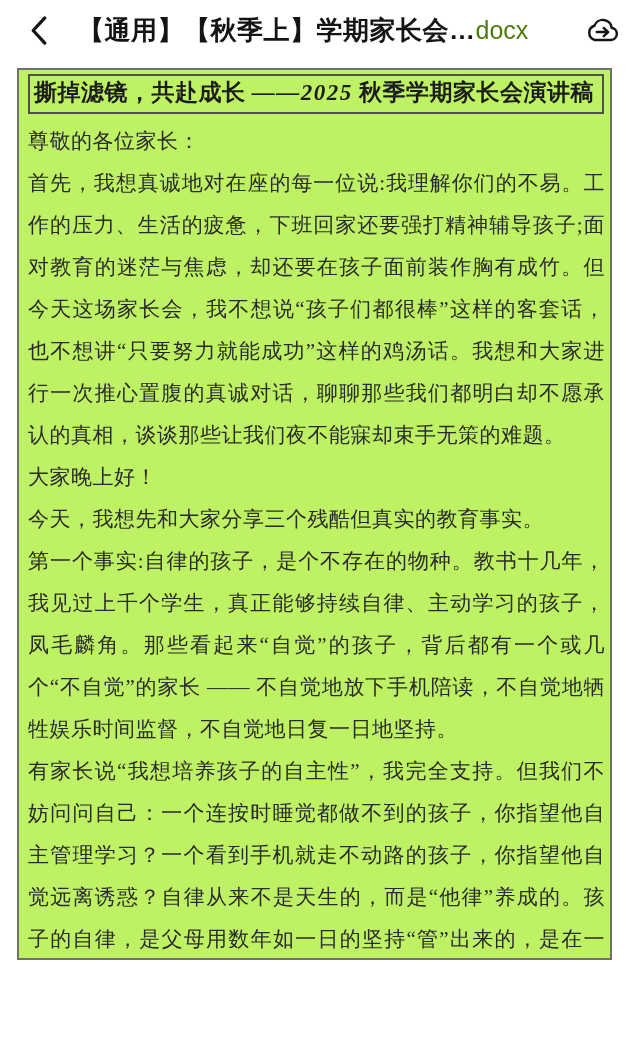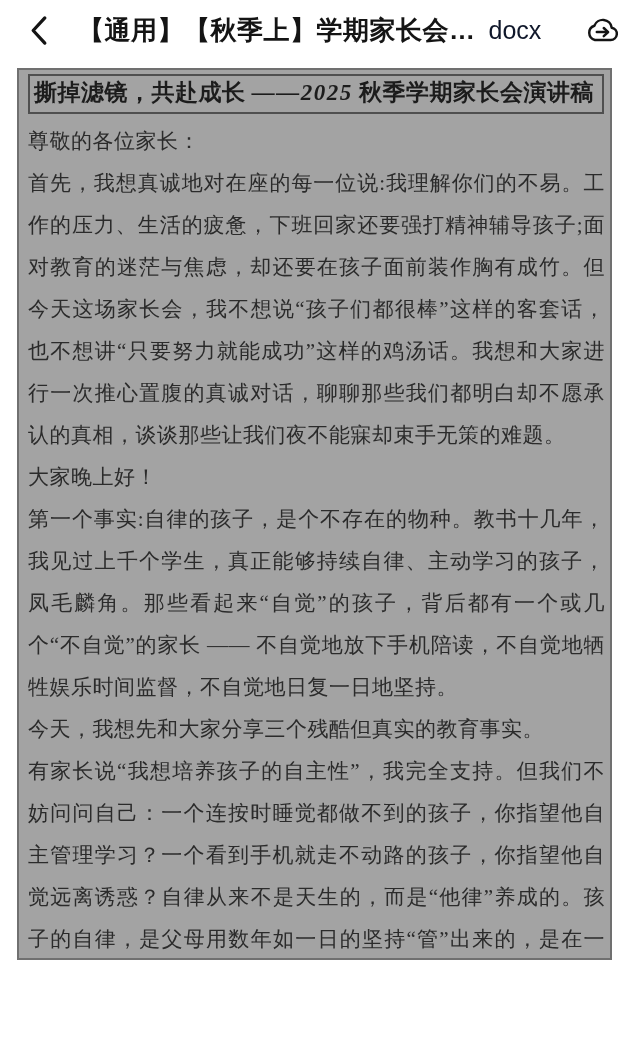--- a/index.html
+++ b/index.html
@@ -23,37 +23,37 @@
   .iconbtn {
     background: none; border: none; padding: 0;
     width: 38px; height: 38px;
     display: flex; align-items: center; justify-content: center;
     cursor: pointer; flex: 0 0 auto;
   }
   .back-svg { width: 20px; height: 31px; }
   .share-svg { width: 44px; height: 34px; }
   .doc-name {
     flex: 1 1 auto; min-width: 0;
-    display: flex; align-items: center; gap: 13px;
+    display: flex; align-items: center; gap: 0;
     margin: 0 10px 0 20px;
   }
   .doc-name-text {
     font-size: 26px; font-weight: 600; color: #141414;
     white-space: nowrap; overflow: hidden;
     letter-spacing: 0.5px;
   }
-  .doc-ext { font-size: 25px; color: #0f172a; flex: 0 0 auto; }
+  .doc-ext { font-size: 25px; color: #4d7c0f; flex: 0 0 auto; }
 
   
   .page-area { position: relative; width: 640px; height: 988px; }
   .page-frame {
     position: absolute; left: 17px; top: 14px;
     width: 595px; height: 892px;
     border: 2px solid #707070;
-    background: #a3a3a3;
+    background: #bef264;
     padding: 4px 5px 0 9px;
     overflow: hidden;
   }
   .heading-box {
     display: inline-block; max-width: 100%;
     border: 2px solid #4f4f4f;
     padding: 3px 8px 5px 4px;
     font-weight: bold; font-size: 23px; line-height: 28px;
     color: #1c1c1c; letter-spacing: 0.5px;
     white-space: nowrap; overflow: hidden;
@@ -98,21 +98,21 @@
     <div class="page-frame">
 
       <div class="heading-box">
         <span>撕掉滤镜，共赴成长 </span><span class="heading-year">——2025</span><span> 秋季学期家长会演讲稿</span>
       </div>
 
       <div class="doc-body">
         <p class="para">尊敬的各位家长：</p>
         <p class="para">首先，我想真诚地对在座的每一位说:我理解你们的不易。工作的压力、生活的疲惫，下班回家还要强打精神辅导孩子;面对教育的迷茫与焦虑，却还要在孩子面前装作胸有成竹。但今天这场家长会，我不想说“孩子们都很棒”这样的客套话，也不想讲“只要努力就能成功”这样的鸡汤话。我想和大家进行一次推心置腹的真诚对话，聊聊那些我们都明白却不愿承认的真相，谈谈那些让我们夜不能寐却束手无策的难题。</p>
         <p class="para">大家晚上好！</p>
+        <p class="para">今天，我想先和大家分享三个残酷但真实的教育事实。</p>
         <p class="para">第一个事实:自律的孩子，是个不存在的物种。教书十几年，我见过上千个学生，真正能够持续自律、主动学习的孩子，凤毛麟角。那些看起来“自觉”的孩子，背后都有一个或几个“不自觉”的家长 —— 不自觉地放下手机陪读，不自觉地牺牲娱乐时间监督，不自觉地日复一日地坚持。</p>
-        <p class="para">今天，我想先和大家分享三个残酷但真实的教育事实。</p>
         <p class="para">有家长说“我想培养孩子的自主性”，我完全支持。但我们不妨问问自己：一个连按时睡觉都做不到的孩子，你指望他自主管理学习？一个看到手机就走不动路的孩子，你指望他自觉远离诱惑？自律从来不是天生的，而是“他律”养成的。孩子的自律，是父母用数年如一日的坚持“管”出来的，是在一次次的提醒、监督和引导中慢慢形成的习惯。</p>
       </div>
 
     </div>
   </main>
 
 </div>
 
 </body></html>

